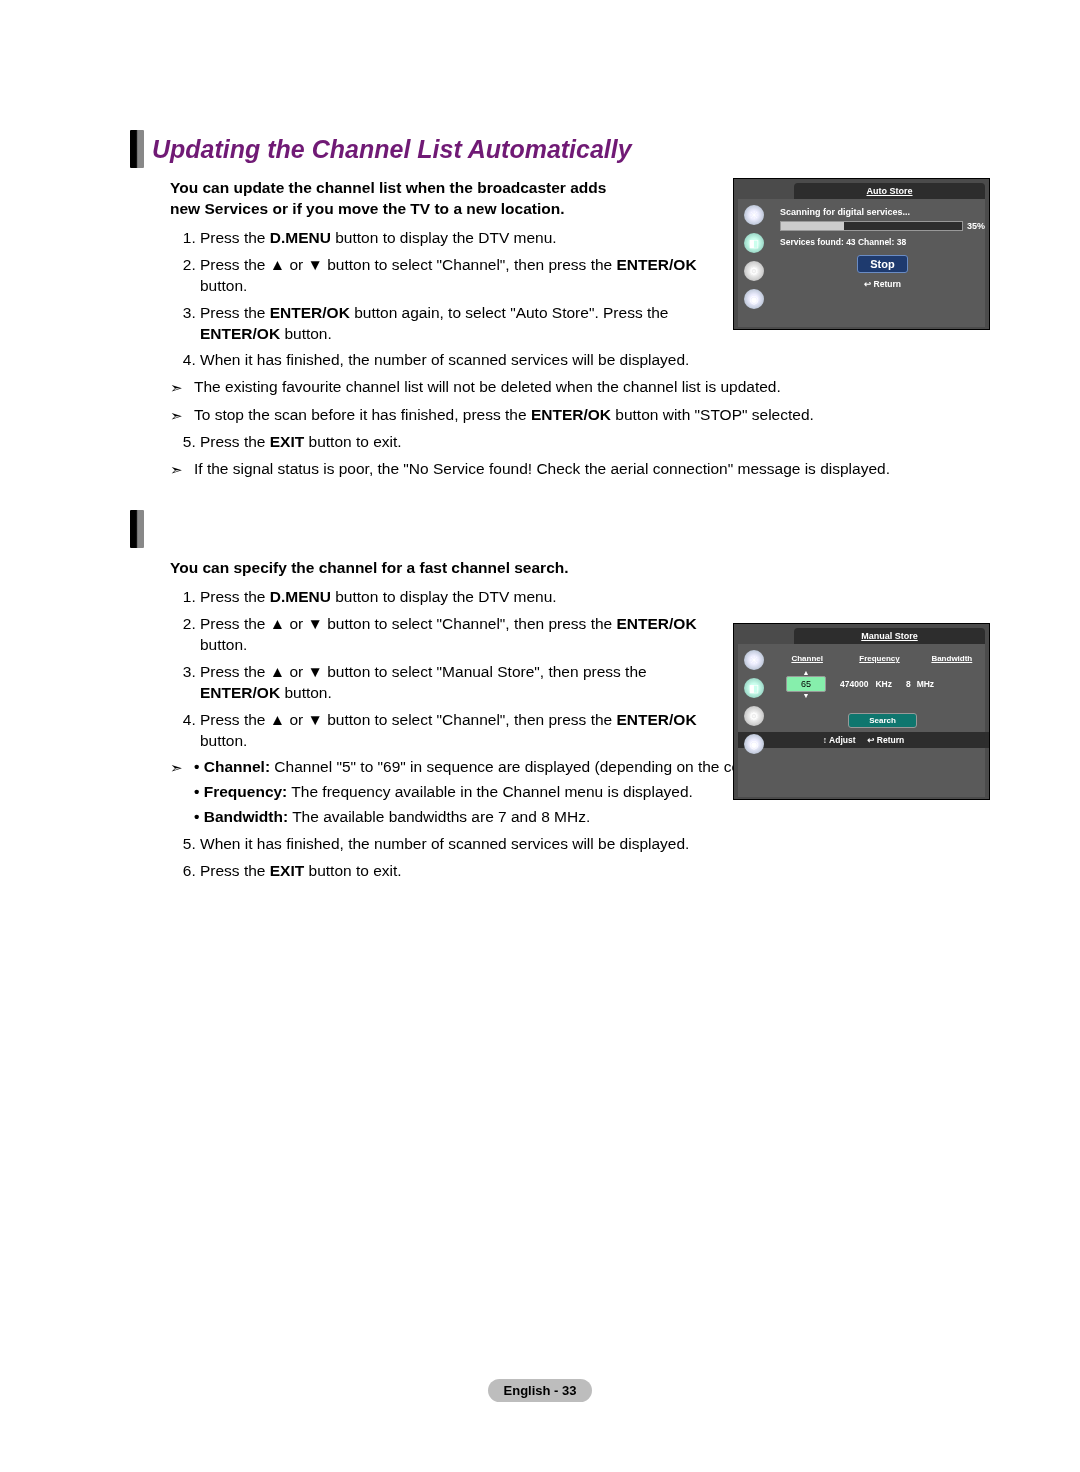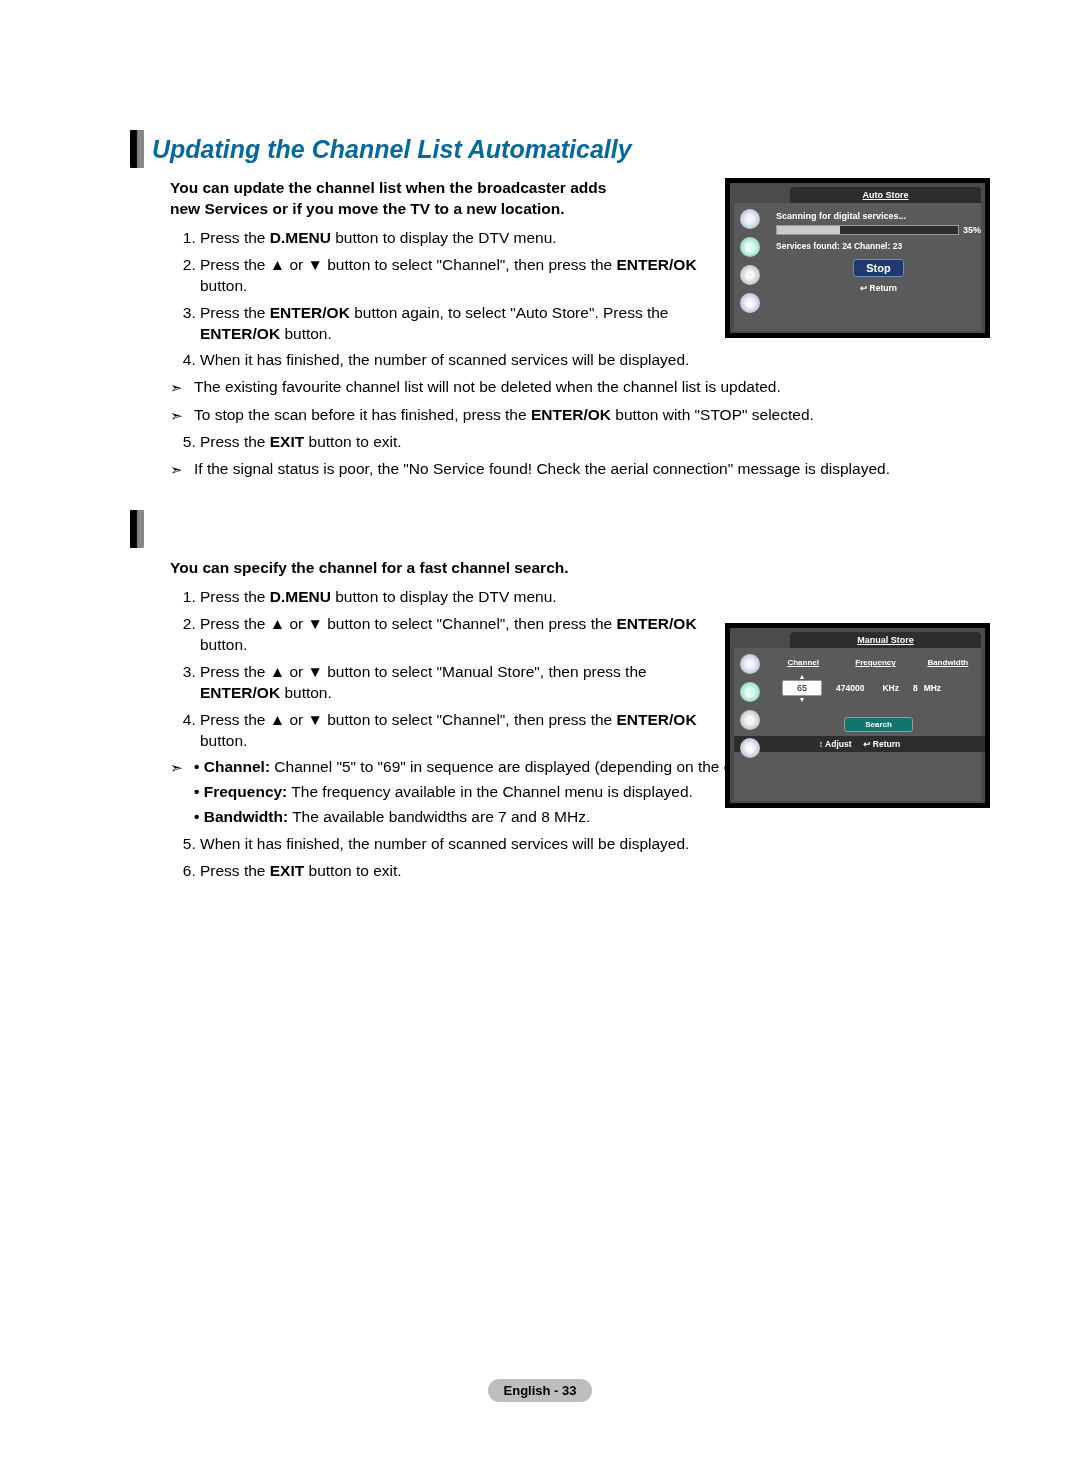--- a/index.html
+++ b/index.html
@@ -24,21 +24,21 @@
     width: 14px;
     height: 38px;
     background: linear-gradient(to right, #000 0%, #000 45%, #888 55%, #888 100%);
     margin-right: 8px;
     border-radius: 1px;
   }
   .heading-text {
     font-size: 25px;
     font-weight: bold;
     font-style: italic;
-    color: #0369a1;
+    color: #701a75;
   }
   .section-body {
     padding-left: 40px;
     font-size: 15.5px;
     line-height: 1.35;
   }
   .intro {
     font-weight: bold;
     margin: 0 0 8px 0;
     width: 440px;
@@ -69,21 +69,21 @@
     padding-top: 1px;
   }
   .note .txt {
     flex: 1;
   }
   .screenshot {
     position: absolute;
     right: 90px;
     width: 255px;
     background: #4b4b4b;
-    border: 5px solid #000000;
+    border: 1px solid #000000;
     color: #fff;
     font-size: 9px;
   }
   .shot-autostore { top: 178px; height: 150px; }
   .shot-manual { top: 623px; height: 175px; }
   .tab {
     background: #2d2d2d;
     margin: 4px 4px 0 60px;
     padding: 3px 8px;
     border-top-left-radius: 4px;
@@ -178,21 +178,21 @@
   .manual-col {
     flex: 1;
   }
   .manual-col .hdr {
     text-decoration: underline;
     margin-bottom: 6px;
   }
   .ch-box {
     width: 30px;
     padding: 2px 4px;
-    background: #ffffff;
+    background: #86efac;
     color: #000;
     border: 1px solid #999;
     text-align: center;
     border-radius: 2px;
   }
   .tri { font-size: 7px; line-height: 1; }
   .search-btn {
     background: #0f766e;
     border: 1px solid #999;
     border-radius: 3px;
@@ -292,21 +292,21 @@
       <div class="side-icon" style="background:radial-gradient(circle,#eee 30%,#aaa 100%)">⚙</div>
       <div class="side-icon" style="background:radial-gradient(circle,#eef 30%,#9ab 100%)">◉</div>
     </div>
     <div class="scanning-text">Scanning for digital services...</div>
     <div class="progress-row">
       <div class="progress-bar">
           <div class="progress-fill"></div>
         </div>
       <div class="progress-pct">35%</div>
     </div>
-    <div class="found-text">Services found: 24     Channel: 23</div>
+    <div class="found-text">Services found: 43     Channel: 38</div>
     <div class="center"><span class="btn">Stop</span></div>
     <div class="return-row">↩ Return</div>
   </div>
 </div>
 
 <div class="screenshot shot-manual">
   <div class="tab">Manual Store</div>
   <div class="shot-body">
     <div class="side-icons">
       <div class="side-icon" style="background:radial-gradient(circle,#eef 30%,#9ab 100%)">✳</div>
@@ -324,21 +324,21 @@
       <div class="manual-col">
           <div class="hdr">Bandwidth</div>
         </div>
     </div>
     <div style="display:flex;align-items:center;gap:14px;padding:0 6px">
       <div style="text-align:center">
         <div class="tri">▲</div>
         <div class="ch-box">65</div>
         <div class="tri">▼</div>
       </div>
-      <div style="font-weight:bold;font-size:8.5px;display:flex;gap:18px;align-items:center">
+      <div style="font-weight:bold;font-size:8.5px;display:flex;gap:7px;align-items:center">
         <span>474000</span>
         <span>KHz</span>
       </div>
       <div style="font-weight:bold;font-size:8.5px;display:flex;gap:6px;align-items:center">
         <span>8</span>
         <span>MHz</span>
       </div>
     </div>
     <div style="text-align:center;margin-top:8px">
       <span class="search-btn">Search</span>

